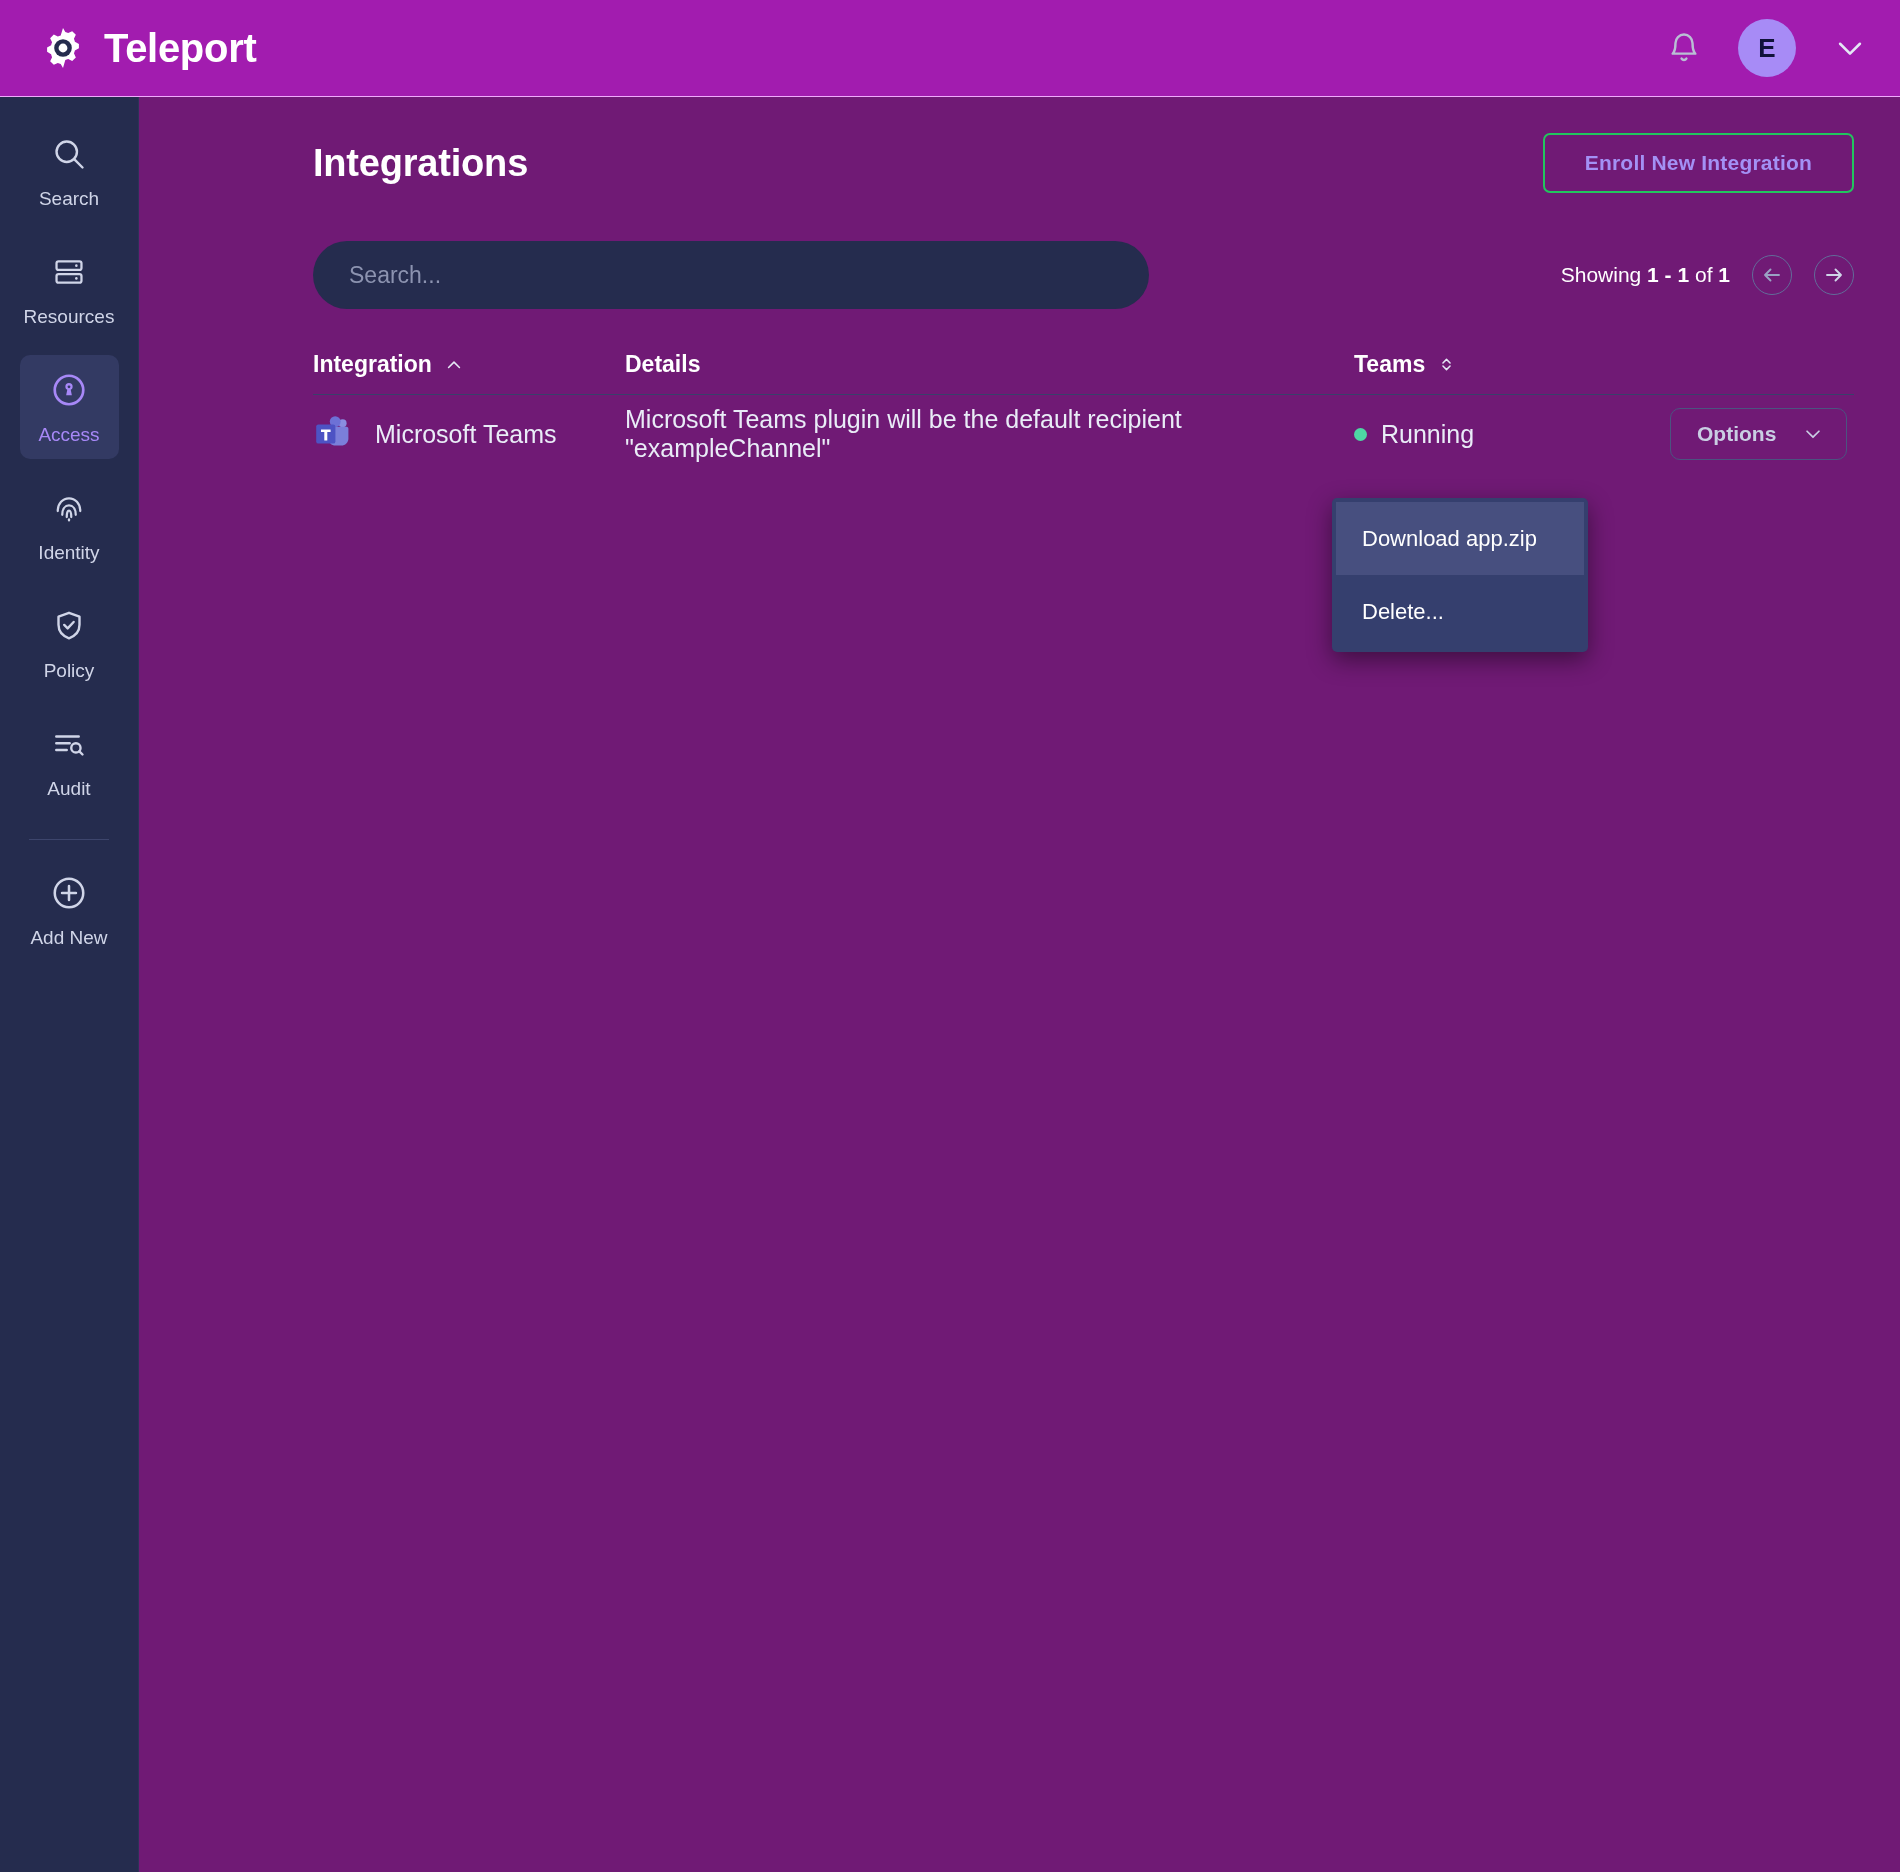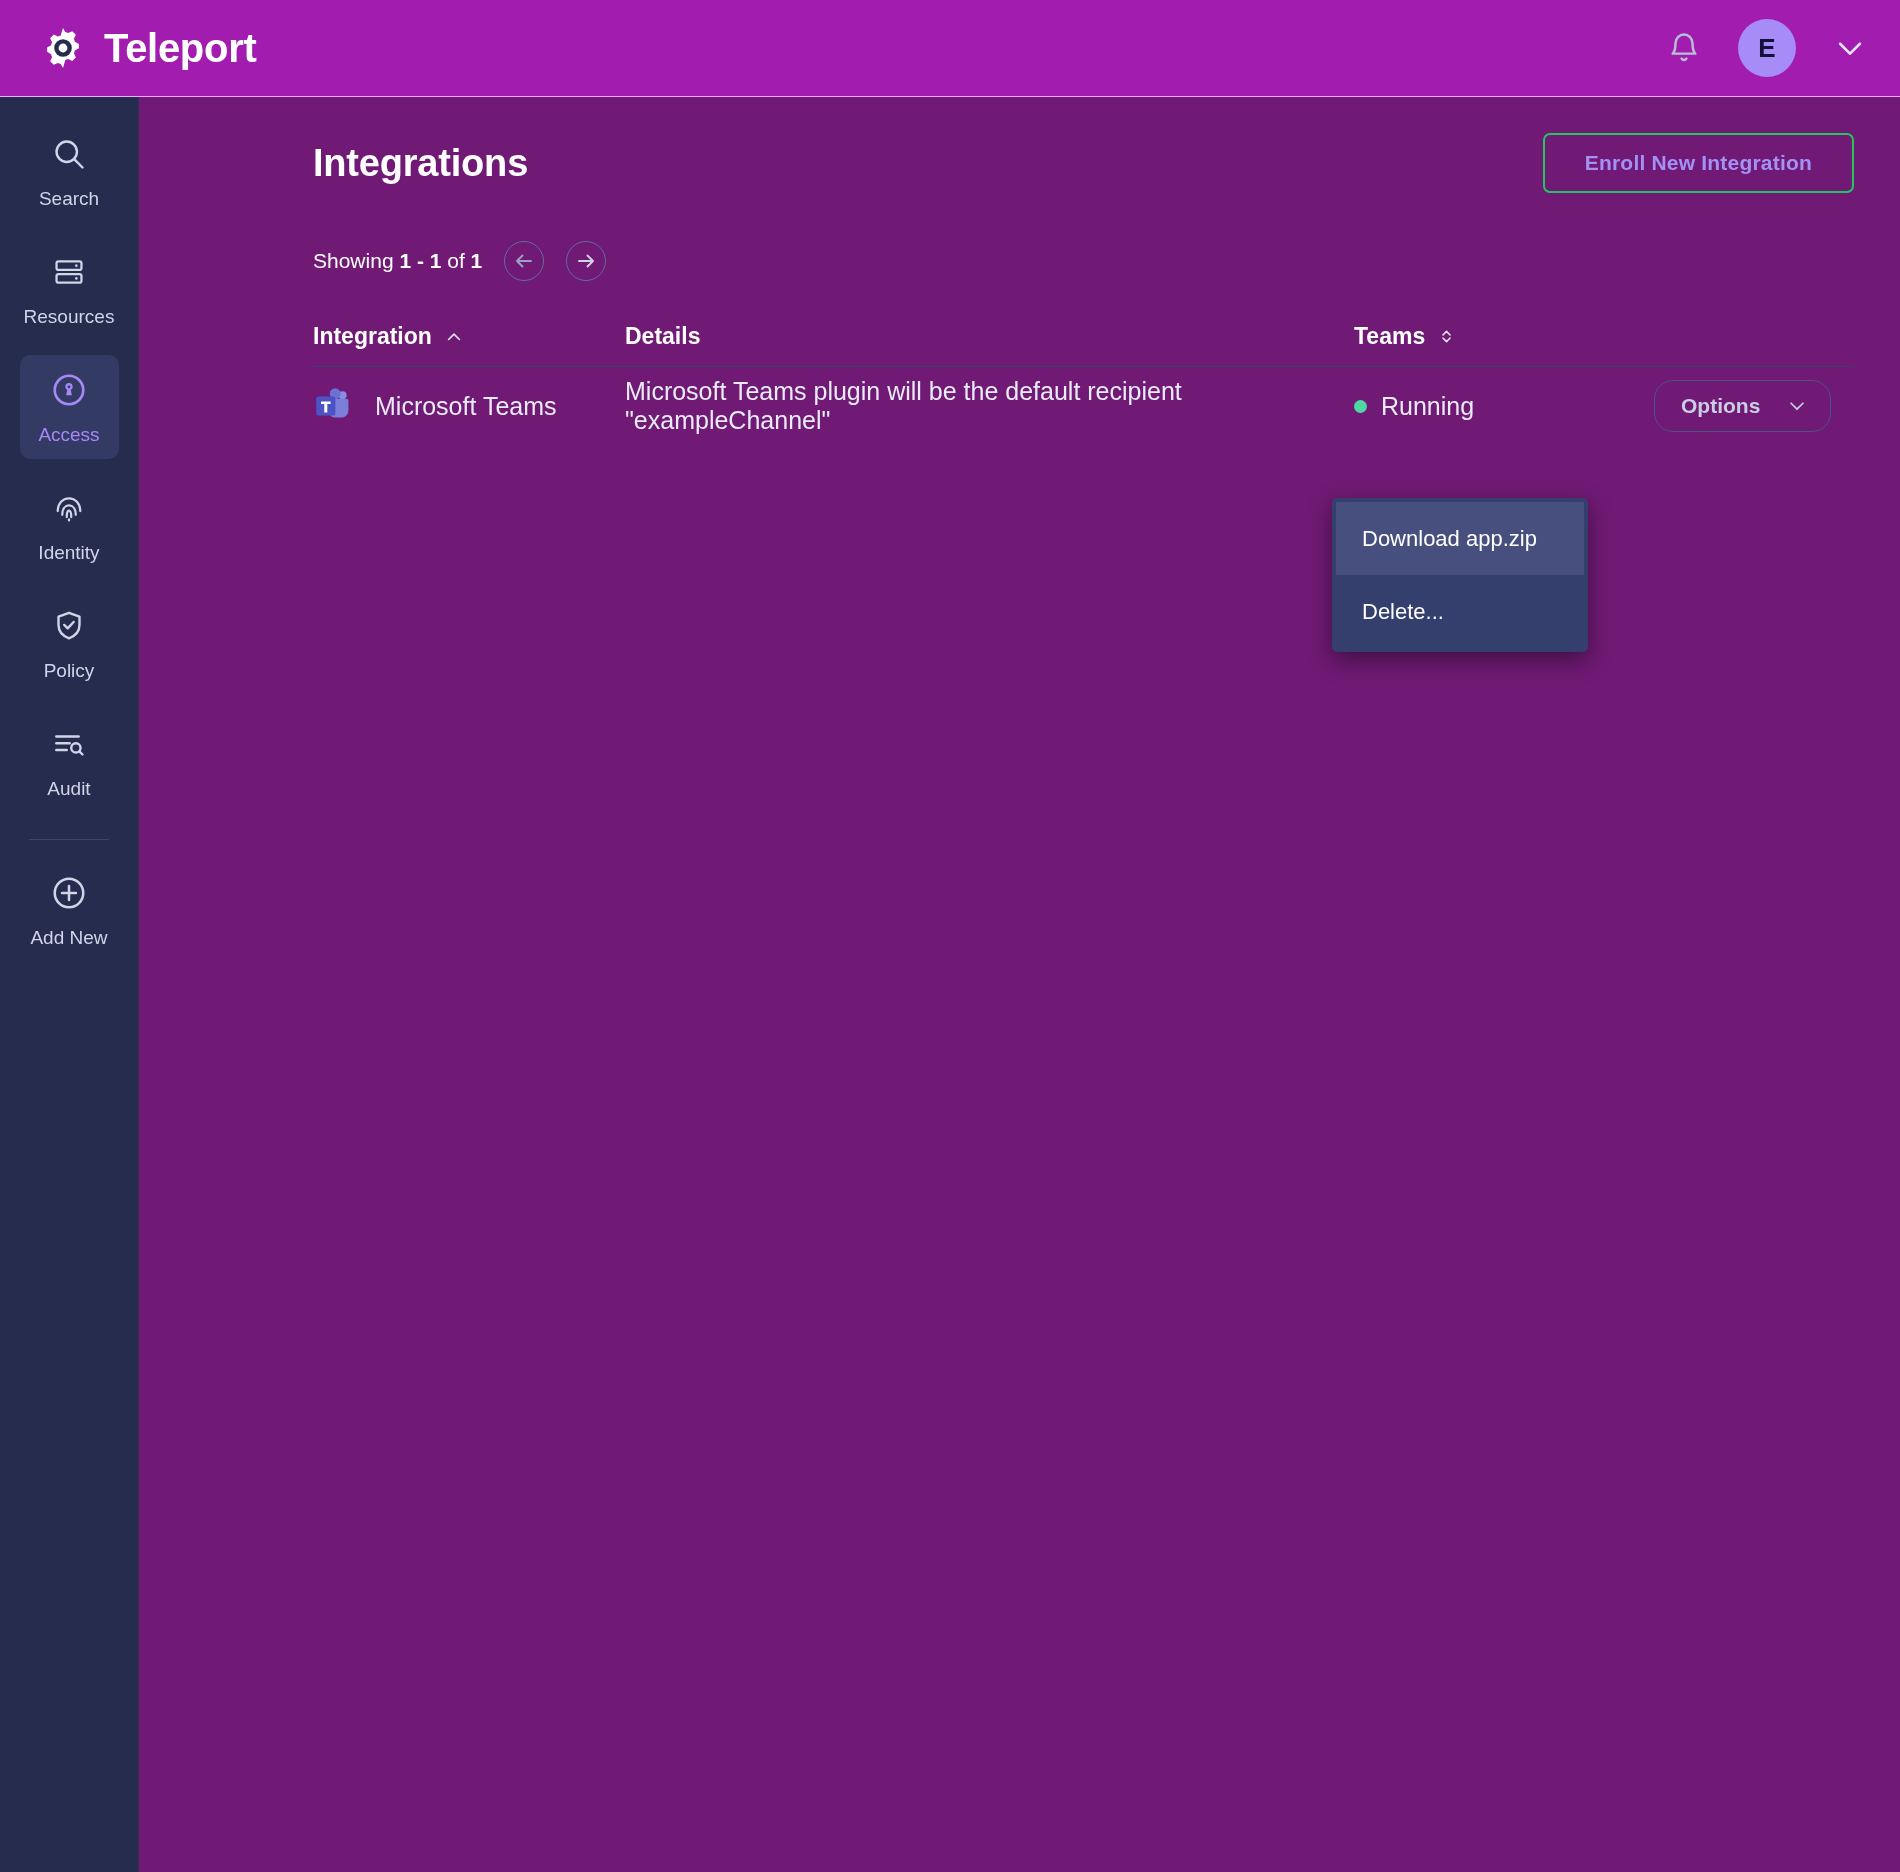--- a/index.html
+++ b/index.html
@@ -113,23 +113,23 @@
   .td.c-status { width:300px; gap:14px; }
   .td.c-options { width:200px; justify-content:flex-start; }
 
   .teams-icon { width:40px; height:40px; flex:none; }
   .cell-text { font-size:25px; color:#e9ecf7; font-weight:400; }
   .details-text { font-size:25px; color:#e9ecf7; }
   .status-dot { width:13px; height:13px; border-radius:50%; background:#4ed6a4; flex:none; }
   .status-text { font-size:25px; color:#e9ecf7; }
 
   .options-btn {
-    border:1px solid #4b5380; border-radius:19px; background:transparent;
+    border:1px solid #4b5380; border-radius:10px; background:transparent;
     color:#c9cee3; font-size:21px; font-weight:700; font-family:inherit;
-    padding:13px 22px 13px 26px; display:flex; align-items:center; gap:26px; cursor:pointer;
+    padding:13px 22px 13px 26px; display:flex; align-items:center; gap:26px; cursor:pointer;margin-left:16px;
   }
 
   
   .menu {
     position:absolute;
     left:1193px; top:401px;
     width:256px;
     background:#353f6e;
     border-radius:5px;
     box-shadow:0 8px 24px rgba(0,0,0,.45);
@@ -261,20 +261,23 @@
     </div>
 
     <div class="main">
 
       <div class="page-head">
         <div class="page-title">Integrations</div>
         <button class="enroll-btn">Enroll New Integration</button>
       </div>
 
       <div class="toolbar">
+        <div class="search-wrap">
+          <input class="search-input" type="text" placeholder="Search..." style="">
+        </div>
         <div class="pager">
           <div class="pager-text"><span>Showing </span><b>1 - 1</b><span> of </span><b>1</b></div>
           <button class="pg-btn">
             <span>
               <svg viewBox="0 0 24 24" width="24" height="24" fill="none" stroke="#9aa2c4" stroke-width="1.9" stroke-linecap="round" stroke-linejoin="round">
                 <path d="M19 12H5M10.5 6.5L5 12l5.5 5.5"></path>
               </svg>
             </span>
           </button>
           <button class="pg-btn">

